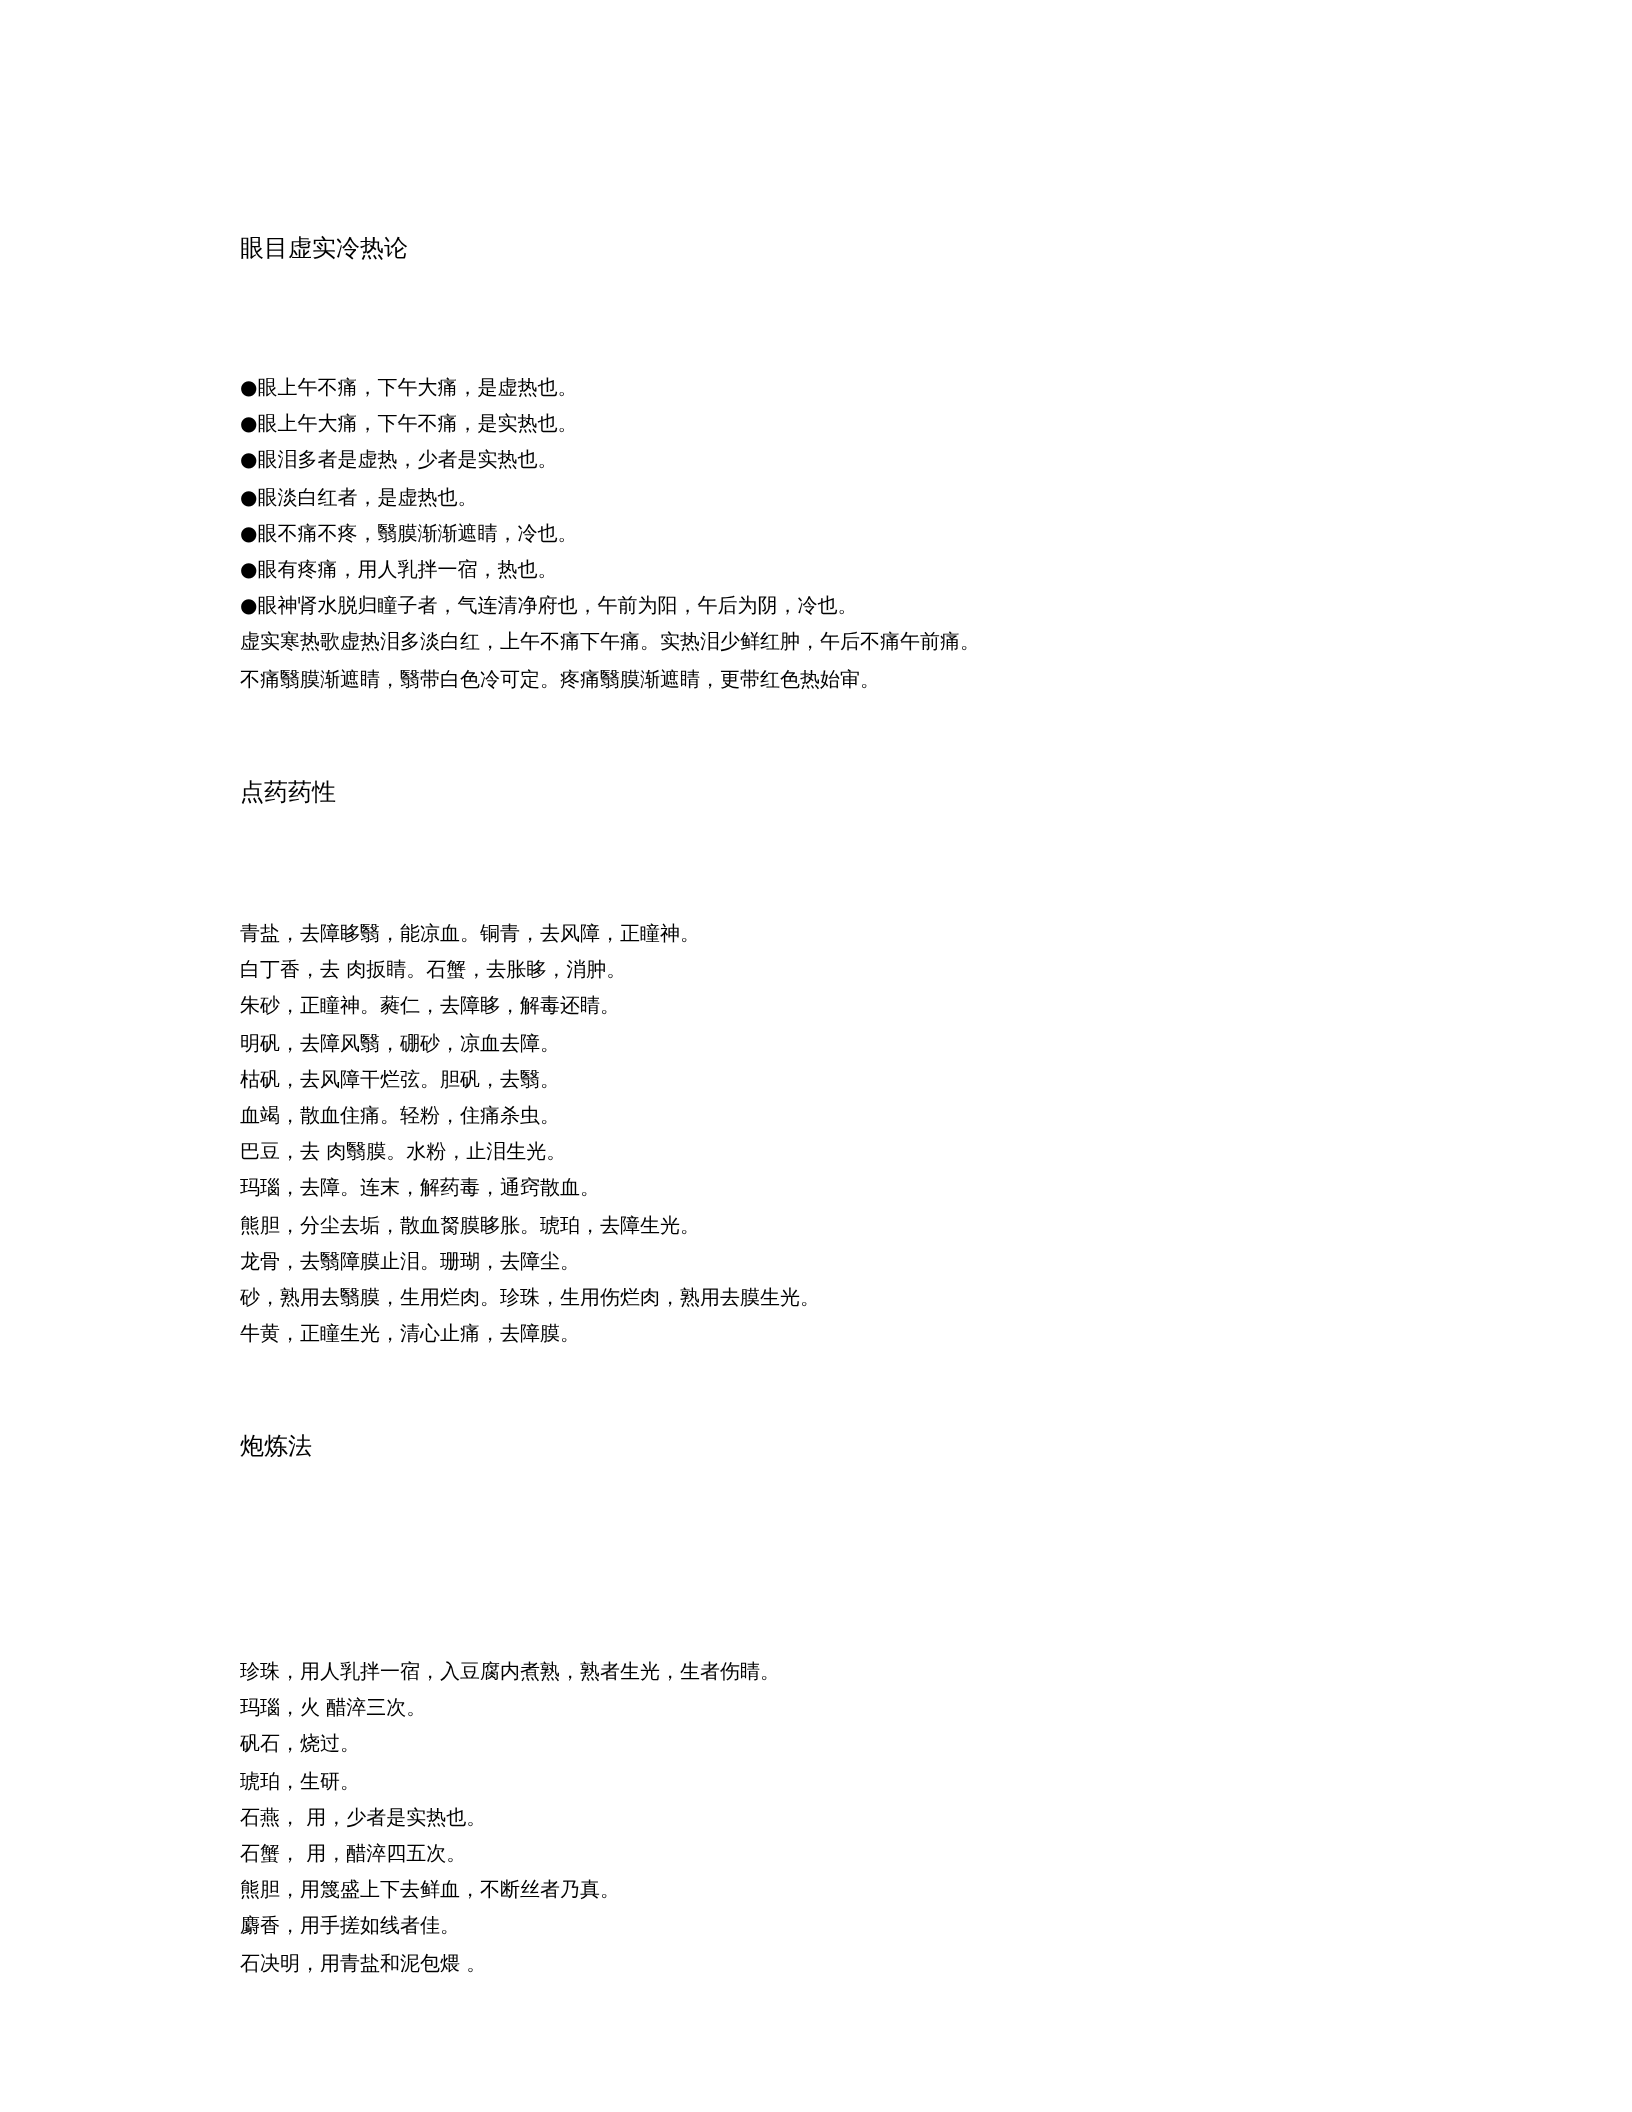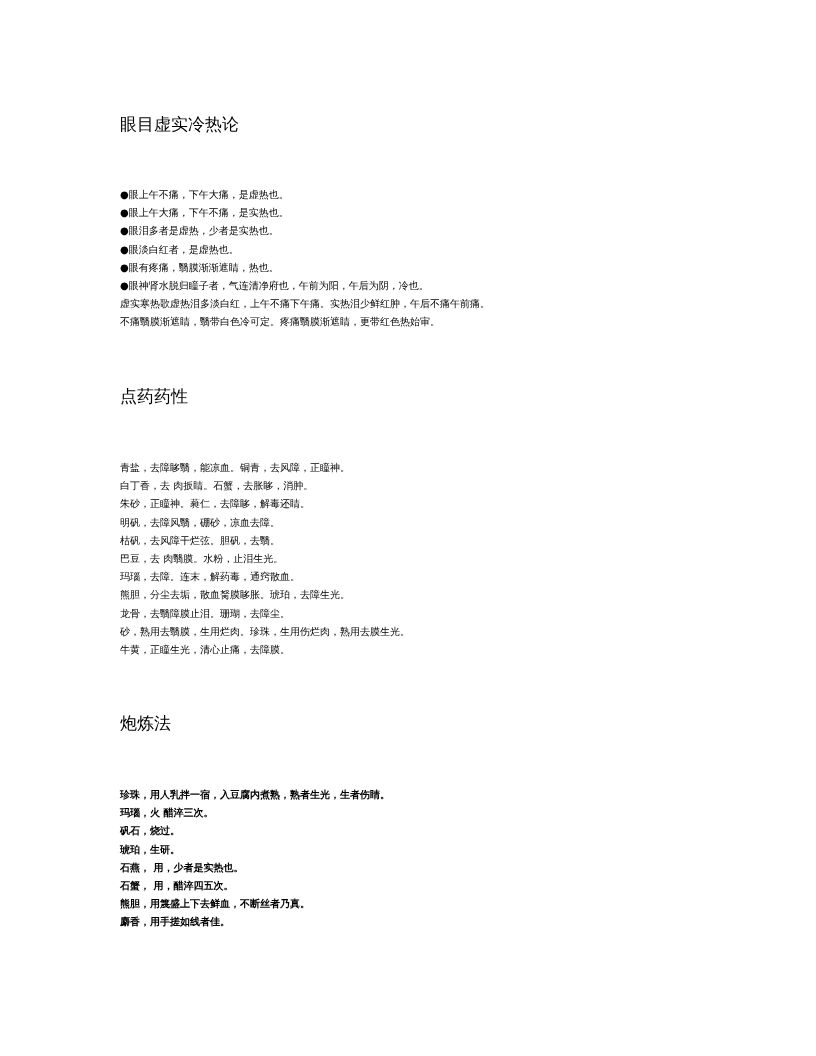--- a/index.html
+++ b/index.html
@@ -1,59 +1,62 @@
 <!DOCTYPE html>
 <html><head>
 <meta charset="utf-8">
 <style>
   html, body { margin: 0; padding: 0; background: #ffffff; }
   body { width: 816px; height: 1056px; position: relative; overflow: hidden;
          font-family: "DejaVu Serif", "Liberation Serif", serif; color: #000; }
   .page { position: absolute; left: 120px; top: 0; width: 600px; }
-  .heading { position: absolute; left: 0; font-size: 17px; line-height: 18px; white-space: nowrap; }
+  .heading { position: absolute; left: 0; font-size: 12px; line-height: 18px; white-space: nowrap; }
   .block { position: absolute; left: 0; }
   .line { font-size: 10px; line-height: 18.2px; white-space: nowrap; height: 18.2px; }
 </style>
 </head>
 <body>
 
 <div class="page">
 
   <div class="heading" style="top:115px;">眼目虚实冷热论</div>
   <div class="block" style="top:186px;">
     <div class="line">●眼上午不痛，下午大痛，是虚热也。</div>
     <div class="line">●眼上午大痛，下午不痛，是实热也。</div>
     <div class="line">●眼泪多者是虚热，少者是实热也。</div>
     <div class="line">●眼淡白红者，是虚热也。</div>
-    <div class="line">●眼有疼痛，翳膜渐渐遮睛，热也。</div>
+    <div class="line">●眼不痛不疼，翳膜渐渐遮睛，冷也。</div>
+    <div class="line">●眼有疼痛，用人乳拌一宿，热也。</div>
     <div class="line">●眼神肾水脱归瞳子者，气连清净府也，午前为阳，午后为阴，冷也。</div>
     <div class="line">虚实寒热歌虚热泪多淡白红，上午不痛下午痛。实热泪少鲜红肿，午后不痛午前痛。</div>
     <div class="line">不痛翳膜渐遮睛，翳带白色冷可定。疼痛翳膜渐遮睛，更带红色热始审。</div>
   </div>
 
   <div class="heading" style="top:387px;">点药药性</div>
   <div class="block" style="top:459px;">
     <div class="line">青盐，去障眵翳，能凉血。铜青，去风障，正瞳神。</div>
     <div class="line">白丁香，去 肉扳睛。石蟹，去胀眵，消肿。</div>
     <div class="line">朱砂，正瞳神。蕤仁，去障眵，解毒还睛。</div>
     <div class="line">明矾，去障风翳，硼砂，凉血去障。</div>
     <div class="line">枯矾，去风障干烂弦。胆矾，去翳。</div>
+    <div class="line">血竭，散血住痛。轻粉，住痛杀虫。</div>
     <div class="line">巴豆，去 肉翳膜。水粉，止泪生光。</div>
     <div class="line">玛瑙，去障。连末，解药毒，通窍散血。</div>
     <div class="line">熊胆，分尘去垢，散血胬膜眵胀。琥珀，去障生光。</div>
     <div class="line">龙骨，去翳障膜止泪。珊瑚，去障尘。</div>
     <div class="line">砂，熟用去翳膜，生用烂肉。珍珠，生用伤烂肉，熟用去膜生光。</div>
     <div class="line">牛黄，正瞳生光，清心止痛，去障膜。</div>
   </div>
 
   <div class="heading" style="top:714px;">炮炼法</div>
-  <div class="block" style="top:786px;font-weight:bold;">
+  <div class="block" style="top:828px;">
     <div class="line">珍珠，用人乳拌一宿，入豆腐内煮熟，熟者生光，生者伤睛。</div>
     <div class="line">玛瑙，火 醋淬三次。</div>
     <div class="line">矾石，烧过。</div>
     <div class="line">琥珀，生研。</div>
     <div class="line">石燕，  用，少者是实热也。</div>
     <div class="line">石蟹，  用，醋淬四五次。</div>
     <div class="line">熊胆，用篾盛上下去鲜血，不断丝者乃真。</div>
     <div class="line">麝香，用手搓如线者佳。</div>
+    <div class="line">石决明，用青盐和泥包煨  。</div>
   </div>
 
 </div>
 
 </body></html>

